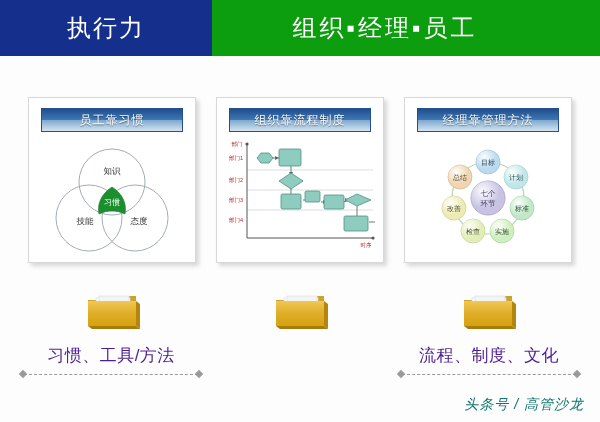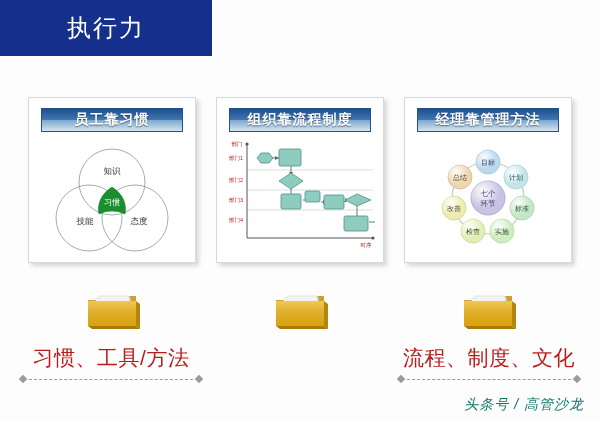--- a/index.html
+++ b/index.html
@@ -60,22 +60,22 @@
   }
   .panel-title {
     height: 24px;
     margin: 2px 4px 4px 4px;
     background: linear-gradient(180deg,#1f4e8c 0%, #3f76b4 48%, #7fa9cf 52%, #d5e4f0 100%);
     border: 1px solid #24508c;
     display: flex; align-items: center; justify-content: center;
   }
   .panel-title span {
     color: #ffffff;
-    font-size: 14px;
-    font-weight: 700;
+    font-size: 12px;
+    font-weight: 400;
     letter-spacing: 1px;
     text-shadow: 0 1px 1px rgba(0,0,0,0.45);
     white-space: nowrap;
   }
   .panel-body {
     position: relative;
     width: 100%;
     height: 124px;
   }
   .panel-body svg { display: block; }
@@ -101,22 +101,22 @@
     width: 600px; height: 42px;
     display: flex;
     justify-content: space-between;
     padding: 0 18px;
   }
   .caption-cell {
     width: 186px;
     display: flex; flex-direction: column; align-items: center;
   }
   .caption-text {
-    font-size: 21px;
-    color: #b91c1c;
+    font-size: 17px;
+    color: #4c1d95;
     white-space: nowrap;
     font-weight: 400;
     letter-spacing: 0.5px;
   }
   .caption-rule {
     margin-top: 4px;
     width: 100%;
     height: 7px;
     position: relative;
   }
@@ -150,20 +150,23 @@
   .dtxt { font-family: "Liberation Sans","DejaVu Sans",sans-serif; }
 </style>
 </head>
 <body>
 
 <div id="page">
 
   <div class="header-band">
     <div class="hdr-blue">
       <span class="hdr-text">执行力</span>
+    </div>
+    <div class="hdr-green">
+      <span class="hdr-text">组织▪经理▪员工</span>
     </div>
   </div>
 
   <div class="panels">
 
     <div class="panel">
       <div class="panel-title">
         <span>员工靠习惯</span>
       </div>
       <div class="panel-body">

